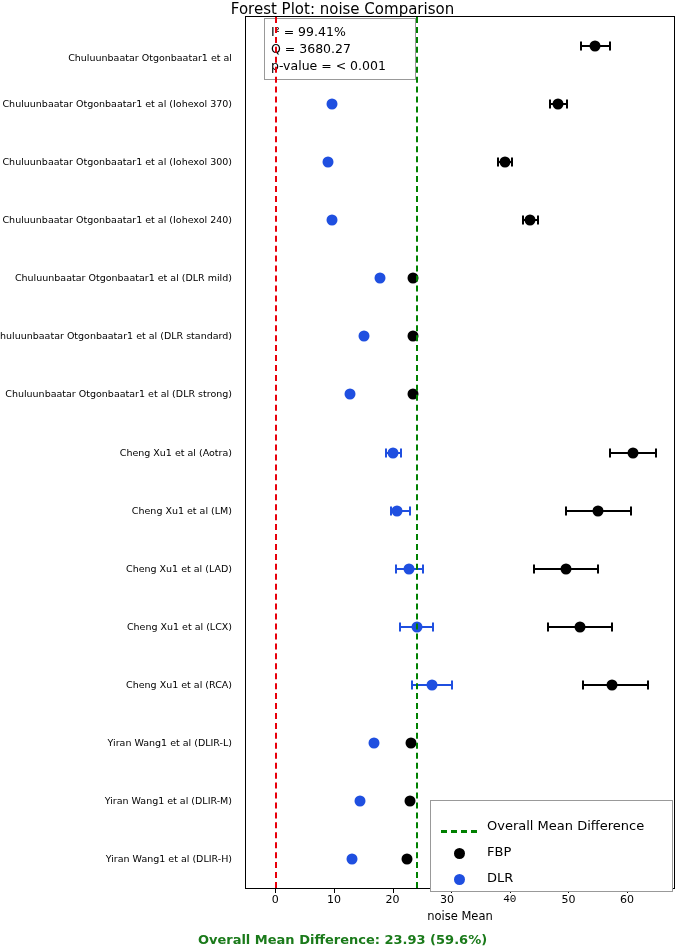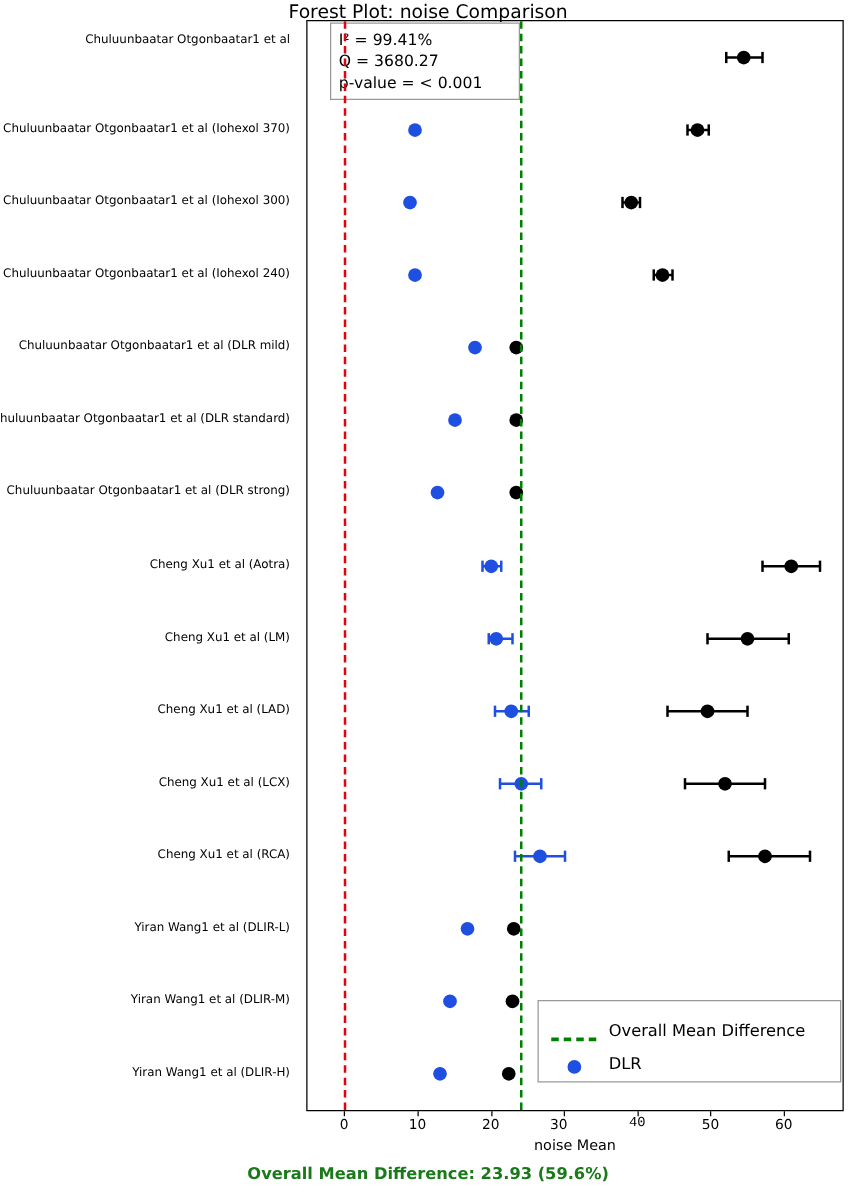--- a/index.html
+++ b/index.html
@@ -132,21 +132,21 @@
 </head>
 <body>
 
 <div id="plot">
 
   <div class="title">Forest Plot: noise Comparison</div>
 
   <div class="frame"></div>
 
   <div class="ylabels" id="ylabels">
-      <div class="ylab" style="top: 16px;">Chuluunbaatar Otgonbaatar1 et al</div>
+      <div class="ylab" style="top: 41px;">Chuluunbaatar Otgonbaatar1 et al</div>
       <div class="ylab" style="top: 87.1px;">Chuluunbaatar Otgonbaatar1 et al (Iohexol 370)</div>
       <div class="ylab" style="top: 145.167px; margin-left: 16px;">Chuluunbaatar Otgonbaatar1 et al (Iohexol 300)</div>
       <div class="ylab" style="top: 203.233px;">Chuluunbaatar Otgonbaatar1 et al (Iohexol 240)</div>
       <div class="ylab" style="top: 261.3px;">Chuluunbaatar Otgonbaatar1 et al (DLR mild)</div>
       <div class="ylab" style="top: 319.367px;">Chuluunbaatar Otgonbaatar1 et al (DLR standard)</div>
       <div class="ylab" style="top: 377.433px;">Chuluunbaatar Otgonbaatar1 et al (DLR strong)</div>
       <div class="ylab" style="top: 435.5px;">Cheng Xu1 et al (Aotra)</div>
       <div class="ylab" style="top: 493.567px; margin-left: 16px;">Cheng Xu1 et al (LM)</div>
       <div class="ylab" style="top: 551.633px;">Cheng Xu1 et al (LAD)</div>
       <div class="ylab" style="top: 609.7px;">Cheng Xu1 et al (LCX)</div>
@@ -257,20 +257,26 @@
 
   <div class="legend">
     <div class="lrow">
       <span class="lkey">
           <span class="dashkey"></span>
         </span>
       <span>Overall Mean Difference</span>
     </div>
     <div class="lrow">
       <span class="lkey">
+          <span class="dotkey fbp"></span>
+        </span>
+      <span>FBP</span>
+    </div>
+    <div class="lrow">
+      <span class="lkey">
           <span class="dotkey dlr"></span>
         </span>
       <span>DLR</span>
     </div>
   </div>
 
   <div class="footer">Overall Mean Difference: 23.93 (59.6%)</div>
 <div class="vline red" style="left: 275.315px;"></div>
     <div class="vline green" style="left: 415.617px;"></div>
   </div>

